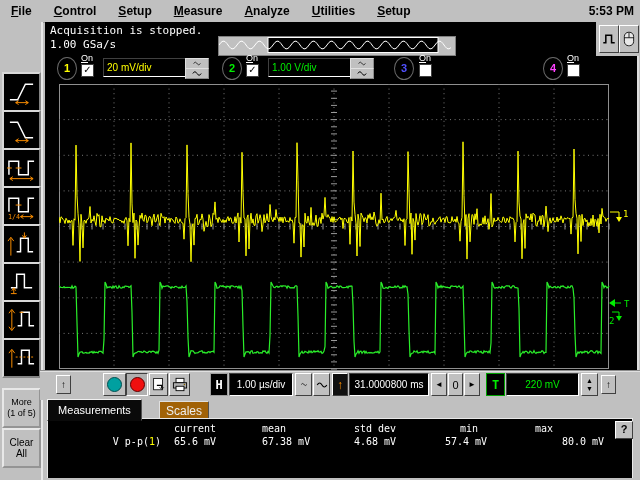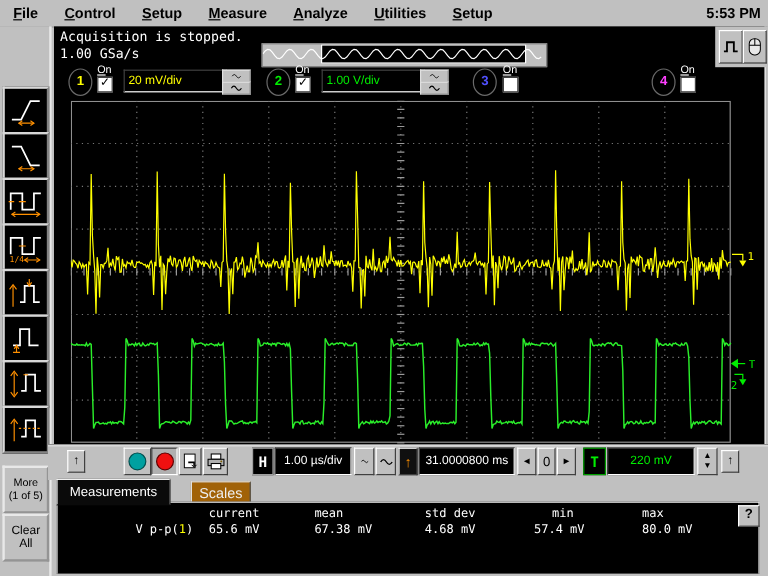--- a/index.html
+++ b/index.html
@@ -394,16 +394,16 @@
   <div class="mcell" style="left:214px;top:4px">mean</div>
   <div class="mcell" style="left:306px;top:4px">std dev</div>
   <div class="mcell" style="left:412px;top:4px">min</div>
   <div class="mcell" style="left:487px;top:4px">max</div>
 
   <div class="mcell" style="left:20px;top:17px;width:93px;text-align:right"><span>V p-p(</span><span style="color:#ffff00">1</span><span>)</span></div>
   <div class="mcell" style="left:126px;top:17px">65.6 mV</div>
   <div class="mcell" style="left:214px;top:17px">67.38 mV</div>
   <div class="mcell" style="left:306px;top:17px">4.68 mV</div>
   <div class="mcell" style="left:397px;top:17px">57.4 mV</div>
-  <div class="mcell" style="left:487px;top:17px">80.0 mV</div>
+  <div class="mcell" style="left:514px;top:17px">80.0 mV</div>
 
   <div class="raised abs" style="left:567px;top:2px;width:16px;height:16px;text-align:center;font-weight:bold;font-size:11px;line-height:15px">?</div>
 </div>
 
 </body></html>

